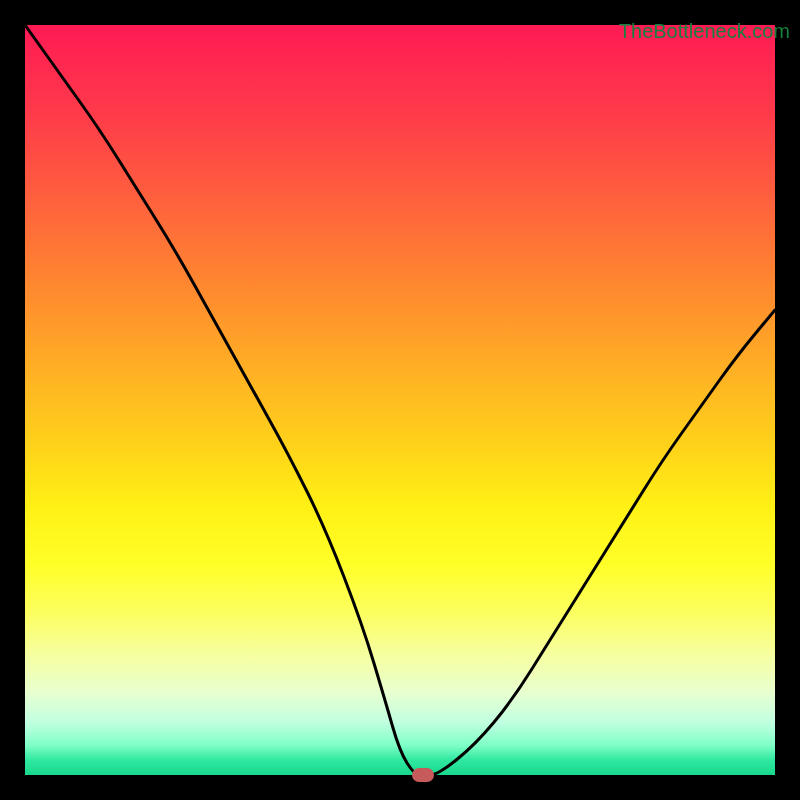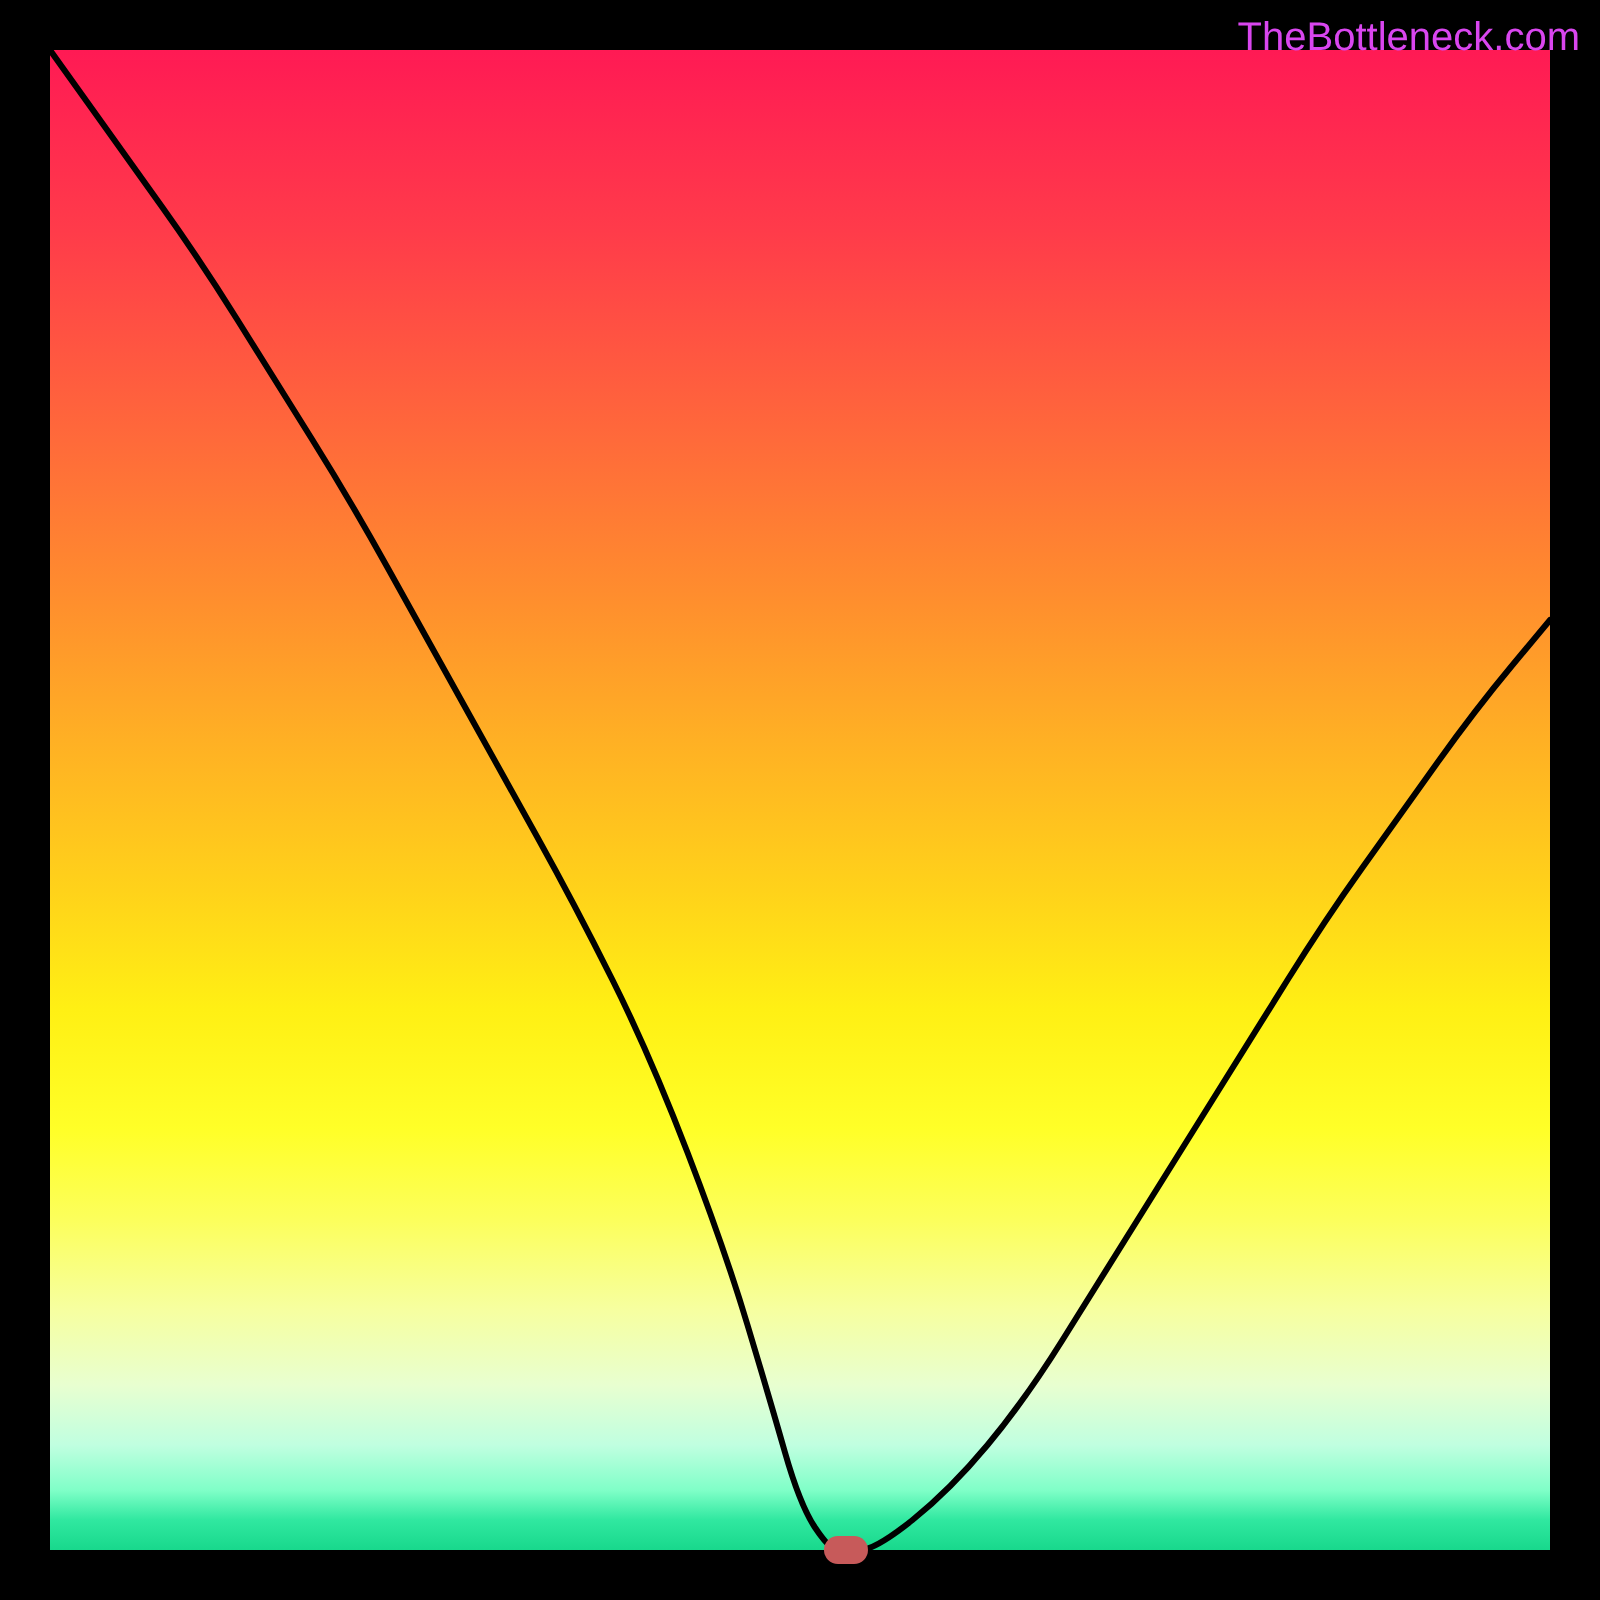--- a/index.html
+++ b/index.html
@@ -6,23 +6,23 @@
     margin: 0;
     padding: 0;
     width: 800px;
     height: 800px;
     background: #000;
     font-family: Arial, Helvetica, sans-serif;
     position: relative;
   }
   .watermark {
     position: absolute;
-    top: 8px;
+    top: 20px;
     right: 10px;
-    color: #d946ef;
+    color: #15803d;
     font-size: 20px;
     font-weight: 500;
     z-index: 10;
   }
   .plot-area {
     position: absolute;
     left: 25px;
     top: 25px;
     width: 750px;
     height: 750px;

